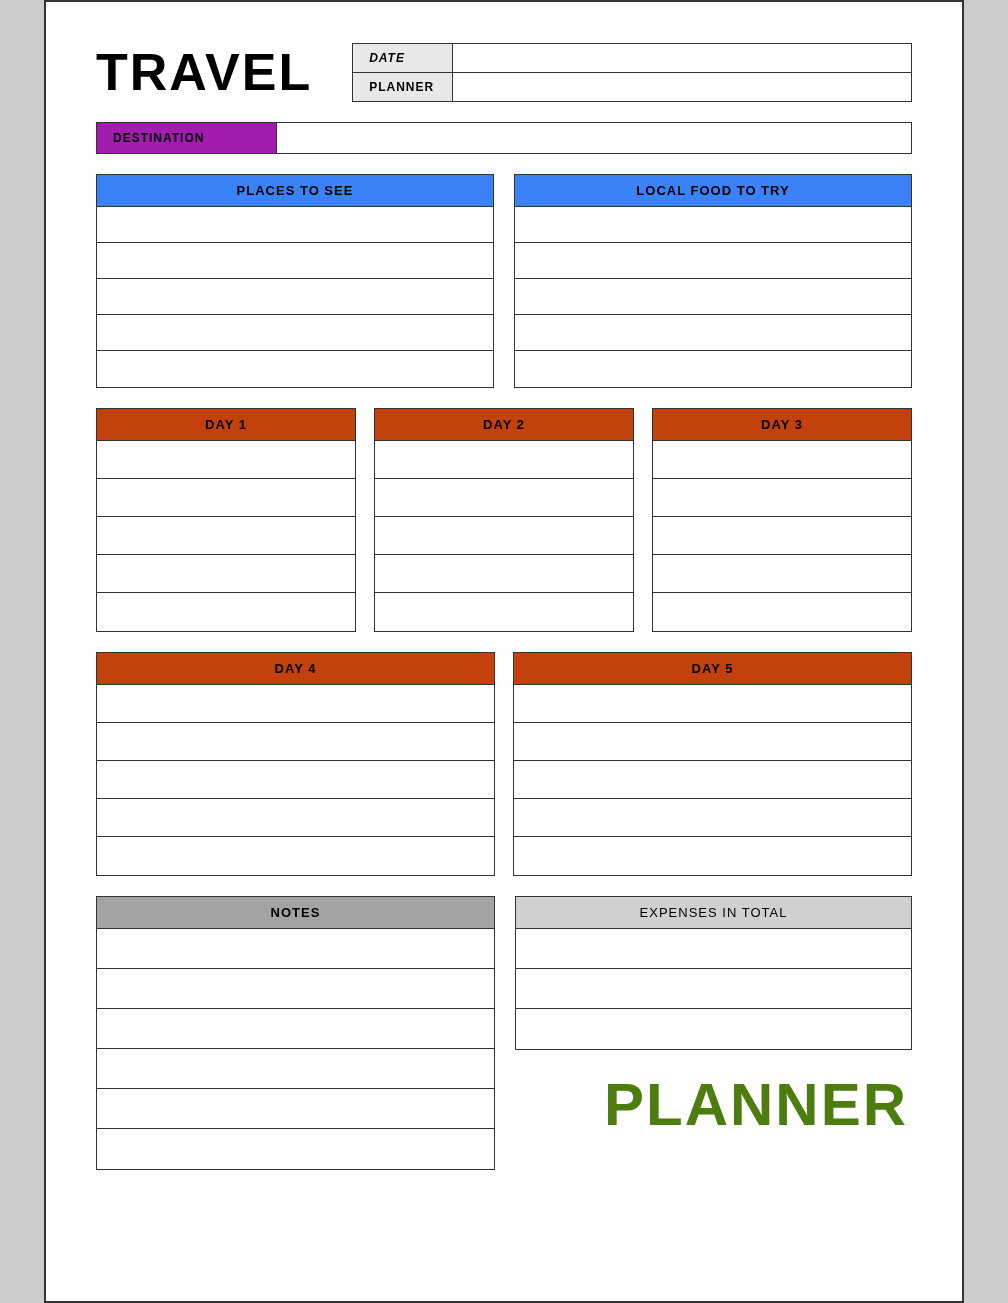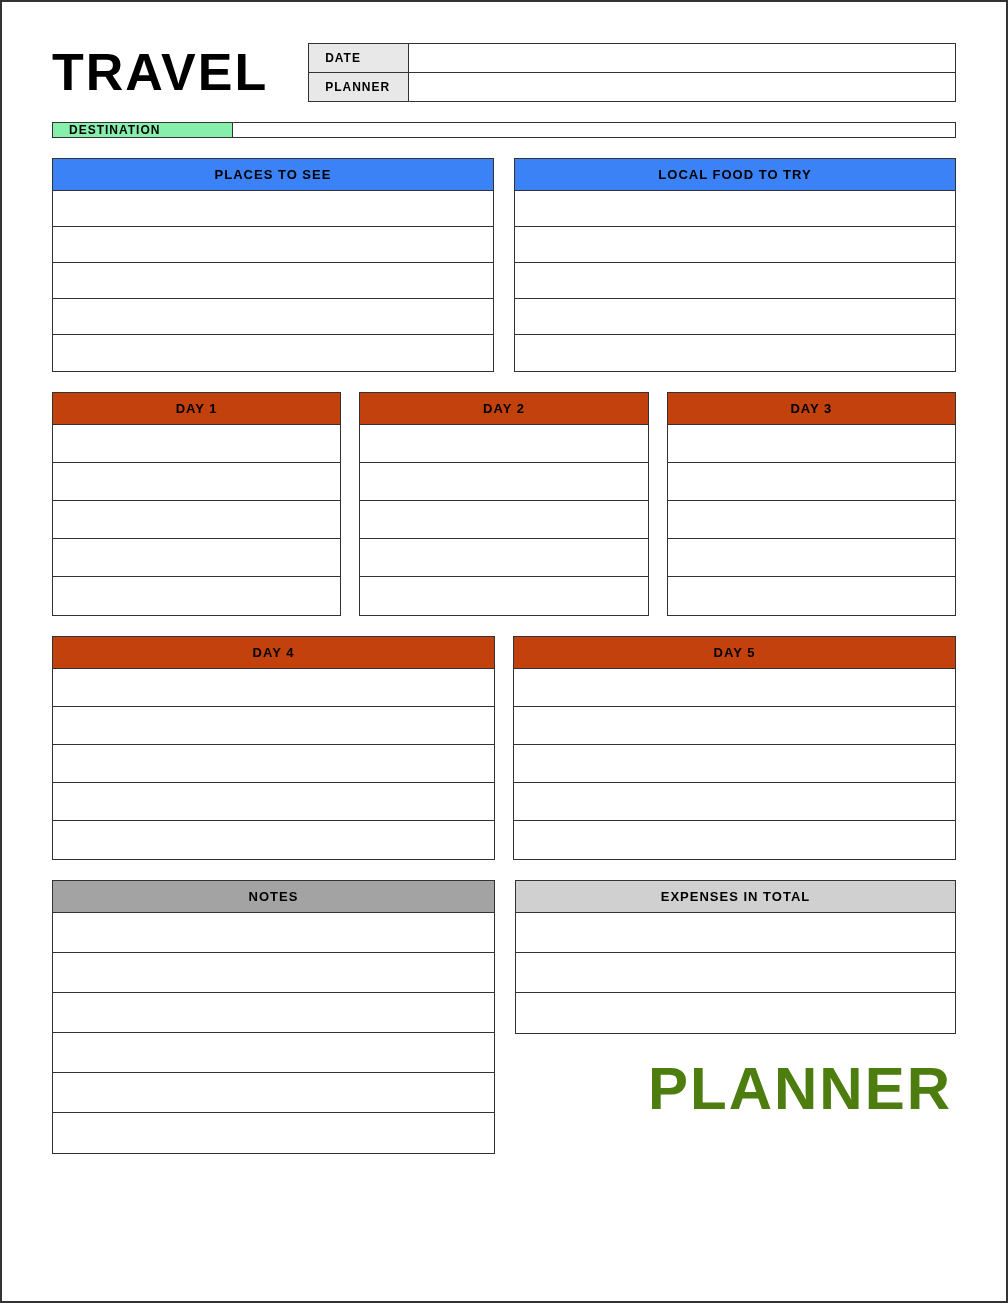--- a/index.html
+++ b/index.html
@@ -11,21 +11,21 @@
     body {
       background: #ccc;
       display: flex;
       justify-content: center;
       align-items: center;
       min-height: 100vh;
       font-family: Arial, sans-serif;
     }
 
     .page {
-      width: 1008px;
+      width: 920px;
       min-height: 1303px;
       background: #fff;
       border: 2px solid #333;
       padding: 40px 50px;
       position: relative;
     }
 
     
     .header {
       display: flex;
@@ -50,20 +50,21 @@
       border: 1.5px solid #333;
     }
 
     .date-row, .duration-row {
       display: flex;
       align-items: stretch;
     }
 
     .date-row {
       border-bottom: 1.5px solid #333;
+      font-style: italic;
     }
 
     .field-label {
       background: #e8e8e8;
       padding: 6px 16px;
       font-size: 12px;
       font-weight: bold;
       letter-spacing: 1px;
       min-width: 100px;
       border-right: 1.5px solid #333;
@@ -78,22 +79,22 @@
     }
 
     
     .destination-row {
       display: flex;
       border: 1.5px solid #333;
       margin-bottom: 20px;
     }
 
     .destination-label {
-      background: #86efac;
-      padding: 0 16px;
+      background: #a21caf;
+      padding: 8px 16px;
       font-size: 12px;
       font-weight: bold;
       letter-spacing: 1px;
       min-width: 180px;
       border-right: 1.5px solid #333;
       display: flex;
       align-items: center;
     }
 
     .destination-value {
@@ -211,21 +212,21 @@
 
     .notes-row:last-child {
       border-bottom: none;
     }
 
     .expenses-header {
       background: #d0d0d0;
       text-align: center;
       padding: 8px;
       font-size: 13px;
-      font-weight: bold;
+      font-weight: normal;
       letter-spacing: 1px;
       border-bottom: 1.5px solid #333;
     }
 
     .expenses-row {
       border-bottom: 1.5px solid #333;
       height: 40px;
     }
 
     .expenses-row:last-child {

